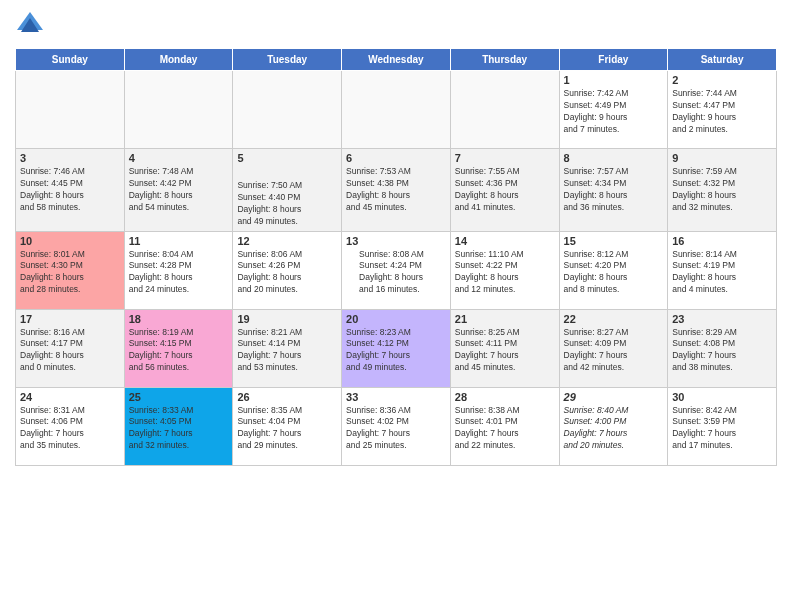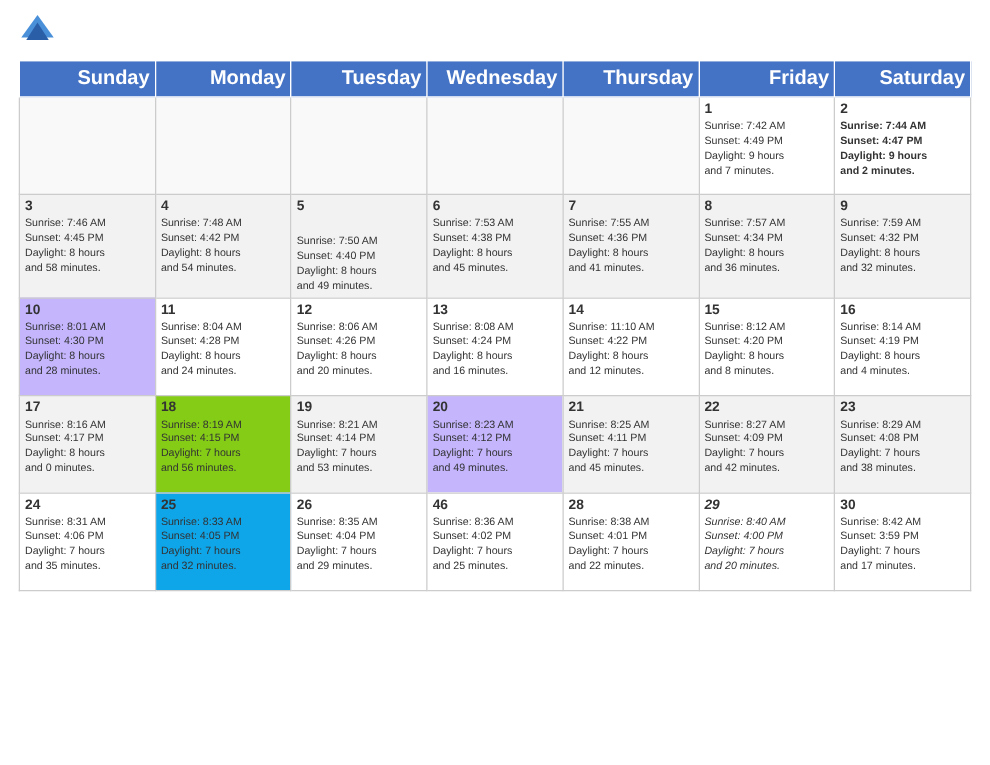--- a/index.html
+++ b/index.html
@@ -58,24 +58,24 @@
       color: #555;
     }
     .calendar {
       width: 100%;
       border-collapse: collapse;
       table-layout: fixed;
     }
     .calendar th {
       background-color: #4472c4;
       color: #fff;
-      font-size: 16px;
+      font-size: 10px;
       font-weight: bold;
       padding: 5px 4px;
-      text-align: right;
+      text-align: center;
       border: 1px solid #fff;
     }
     .calendar td {
       vertical-align: top;
       font-size: 9px;
       color: #333;
       padding: 3px 4px;
       border: 1px solid #ccc;
       height: 78px;
       background: #fff;
@@ -143,21 +143,21 @@
           <td class="empty"></td>
           <td style="background: rgb(255, 255, 255);">
             <span class="day-num">1</span>
             <div class="day-info" style="white-space: pre-line;">Sunrise: 7:42 AM
 Sunset: 4:49 PM
 Daylight: 9 hours
 and 7 minutes.</div>
           </td>
           <td style="background: rgb(255, 255, 255);">
             <span class="day-num">2</span>
-            <div class="day-info" style="white-space: pre-line; font-weight: bold;">Sunrise: 7:44 AM
+            <div class="day-info" style="white-space: pre-line;">Sunrise: 7:44 AM
 Sunset: 4:47 PM
 Daylight: 9 hours
 and 2 minutes.</div>
           </td>
         </tr>
         <tr>
           <td style="background: rgb(242, 242, 242);">
             <span class="day-num">3</span>
             <div class="day-info" style="white-space: pre-line;">Sunrise: 7:46 AM
 Sunset: 4:45 PM
@@ -201,21 +201,21 @@
           </td>
           <td style="background: rgb(242, 242, 242);">
             <span class="day-num">9</span>
             <div class="day-info" style="white-space: pre-line;">Sunrise: 7:59 AM
 Sunset: 4:32 PM
 Daylight: 8 hours
 and 32 minutes.</div>
           </td>
         </tr>
         <tr>
-          <td style="background: #c4b5fd;">
+          <td style="background: #fca5a5;">
             <span class="day-num">10</span>
             <div class="day-info" style="white-space: pre-line;">Sunrise: 8:01 AM
 Sunset: 4:30 PM
 Daylight: 8 hours
 and 28 minutes.</div>
           </td>
           <td style="background: rgb(255, 255, 255);">
             <span class="day-num">11</span>
             <div class="day-info" style="white-space: pre-line;">Sunrise: 8:04 AM
 Sunset: 4:28 PM
@@ -224,21 +224,21 @@
           </td>
           <td style="background: rgb(255, 255, 255);">
             <span class="day-num">12</span>
             <div class="day-info" style="white-space: pre-line;">Sunrise: 8:06 AM
 Sunset: 4:26 PM
 Daylight: 8 hours
 and 20 minutes.</div>
           </td>
           <td style="background: rgb(255, 255, 255);">
             <span class="day-num">13</span>
-            <div class="day-info" style="white-space: pre-line;">Sunrise: 8:08 AM
+            <div class="day-info" style="white-space: pre-line; margin-left: 13px;">Sunrise: 8:08 AM
 Sunset: 4:24 PM
 Daylight: 8 hours
 and 16 minutes.</div>
           </td>
           <td style="background: rgb(255, 255, 255); margin-left: 47px;">
             <span class="day-num">14</span>
             <div class="day-info" style="white-space: pre-line;">Sunrise: 11:10 AM
 Sunset: 4:22 PM
 Daylight: 8 hours
 and 12 minutes.</div>
@@ -259,21 +259,21 @@
           </td>
         </tr>
         <tr>
           <td style="background: rgb(242, 242, 242);">
             <span class="day-num">17</span>
             <div class="day-info" style="white-space: pre-line;">Sunrise: 8:16 AM
 Sunset: 4:17 PM
 Daylight: 8 hours
 and 0 minutes.</div>
           </td>
-          <td style="background: #84cc16;">
+          <td style="background: #f9a8d4;">
             <span class="day-num">18</span>
             <div class="day-info" style="white-space: pre-line;">Sunrise: 8:19 AM
 Sunset: 4:15 PM
 Daylight: 7 hours
 and 56 minutes.</div>
           </td>
           <td style="background: rgb(242, 242, 242);">
             <span class="day-num">19</span>
             <div class="day-info" style="white-space: pre-line;">Sunrise: 8:21 AM
 Sunset: 4:14 PM
@@ -325,21 +325,21 @@
 and 32 minutes.</div>
           </td>
           <td style="background: rgb(255, 255, 255);">
             <span class="day-num">26</span>
             <div class="day-info" style="white-space: pre-line;">Sunrise: 8:35 AM
 Sunset: 4:04 PM
 Daylight: 7 hours
 and 29 minutes.</div>
           </td>
           <td style="background: rgb(255, 255, 255);">
-            <span class="day-num">46</span>
+            <span class="day-num">33</span>
             <div class="day-info" style="white-space: pre-line;">Sunrise: 8:36 AM
 Sunset: 4:02 PM
 Daylight: 7 hours
 and 25 minutes.</div>
           </td>
           <td style="background: rgb(255, 255, 255);">
             <span class="day-num">28</span>
             <div class="day-info" style="white-space: pre-line;">Sunrise: 8:38 AM
 Sunset: 4:01 PM
 Daylight: 7 hours

